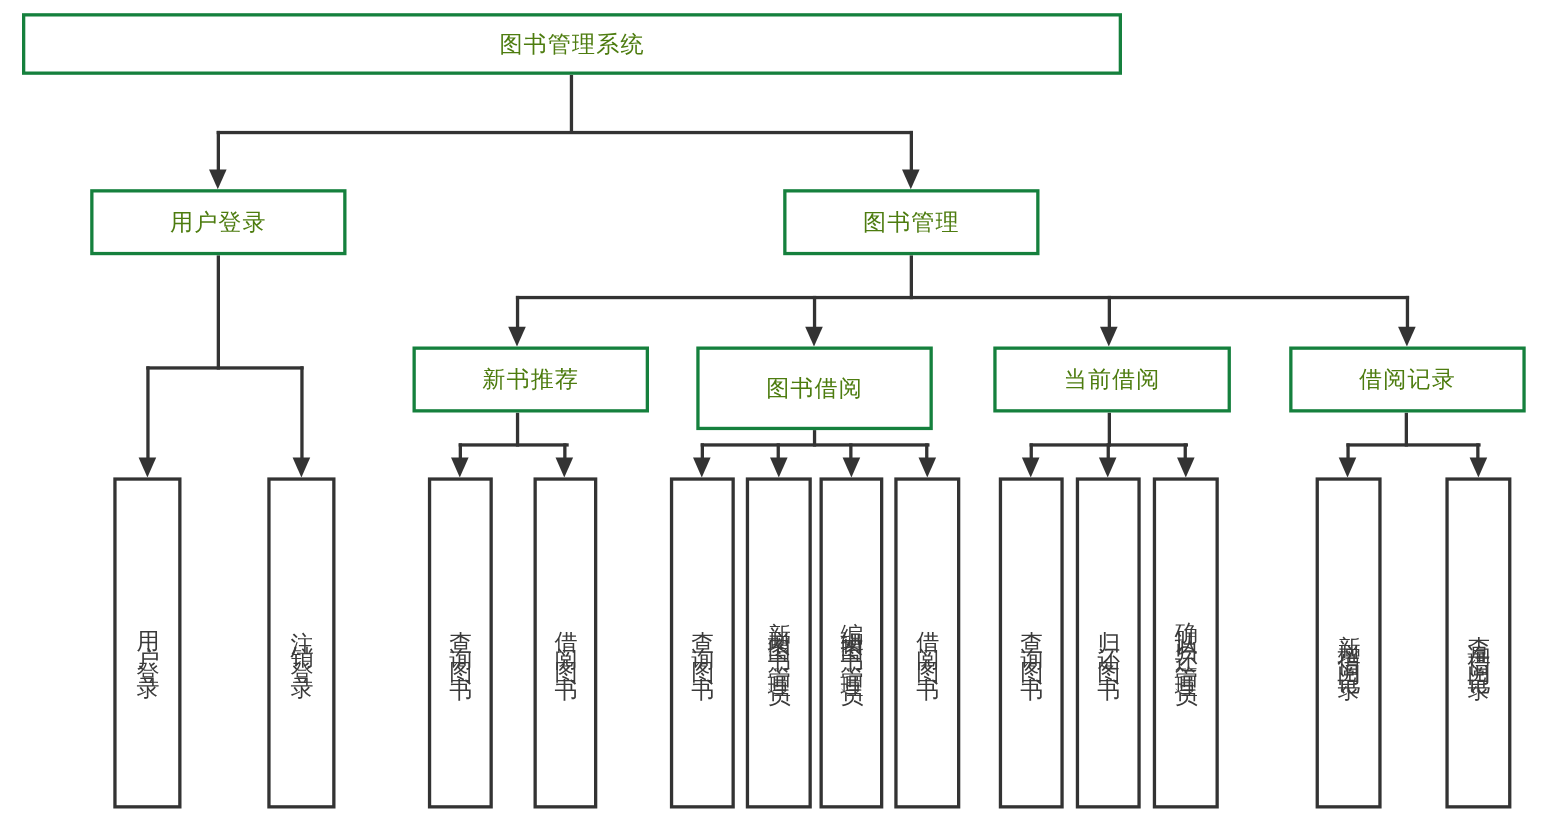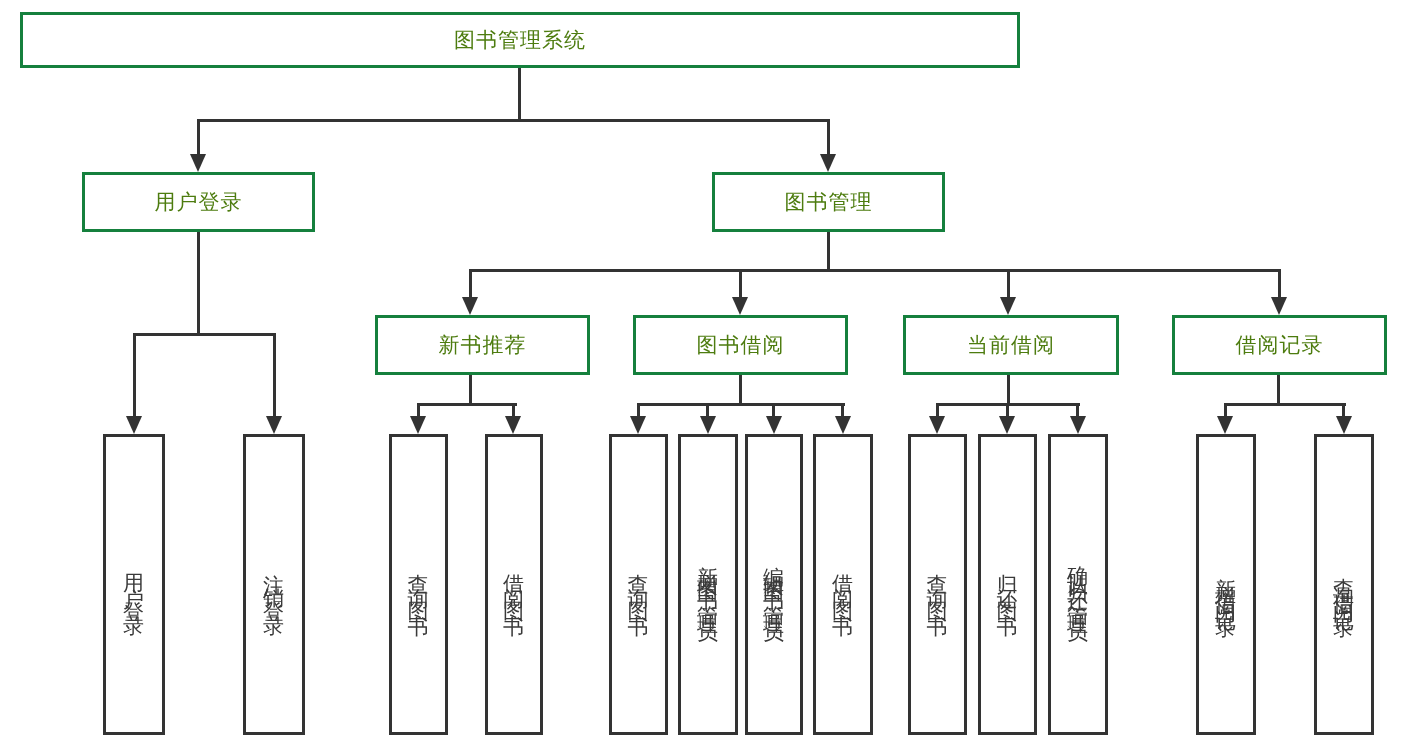--- a/index.html
+++ b/index.html
@@ -78,21 +78,21 @@
   </div>
 
   <div class="hnode" style="left:712px; top:172px; width:233px; height:60px;">
     <span>图书管理</span>
   </div>
 
   <div class="hnode" style="left:363px; top:315px; width:215px; height:60px;margin-left:12px;">
     <span>新书推荐</span>
   </div>
 
-  <div class="hnode" style="left:633px; top:315px; width:215px; height:60px;">
+  <div class="hnode" style="left:633px; top:315px; width:215px; height:76px;">
     <span>图书借阅</span>
   </div>
 
   <div class="hnode" style="left:903px; top:315px; width:216px; height:60px;">
     <span>当前借阅</span>
   </div>
 
   <div class="hnode" style="left:1172px; top:315px; width:215px; height:60px;">
     <span>借阅记录</span>
   </div>

